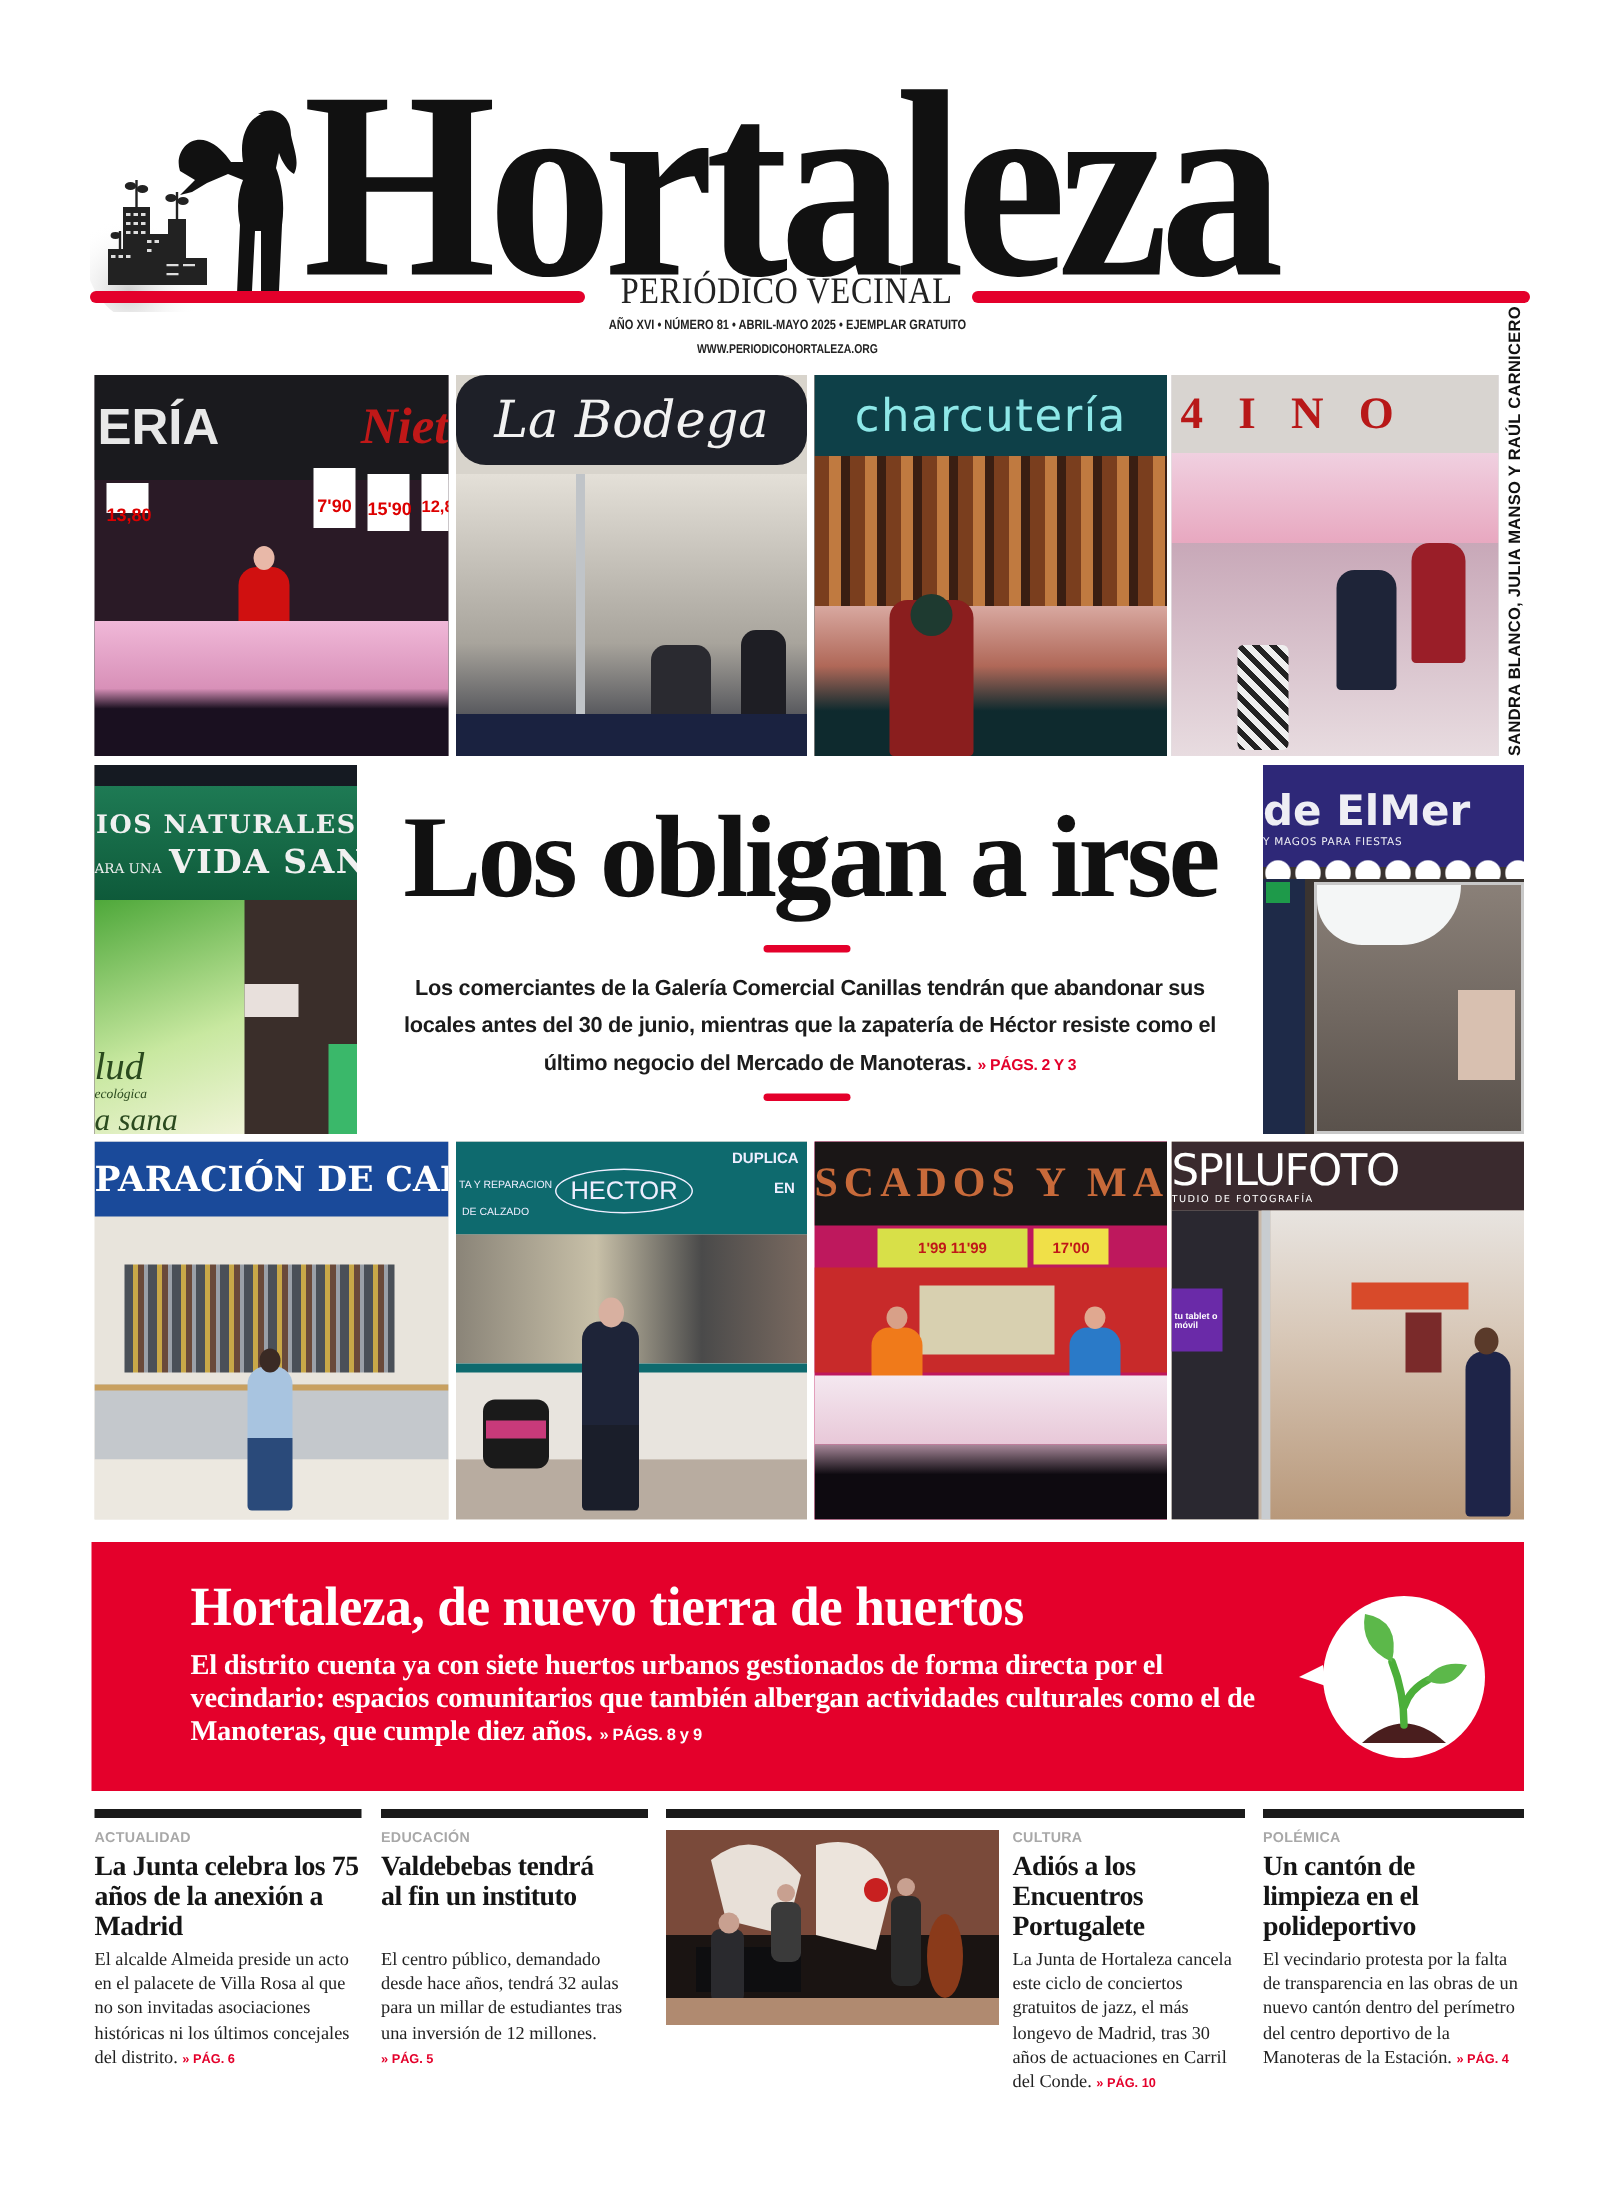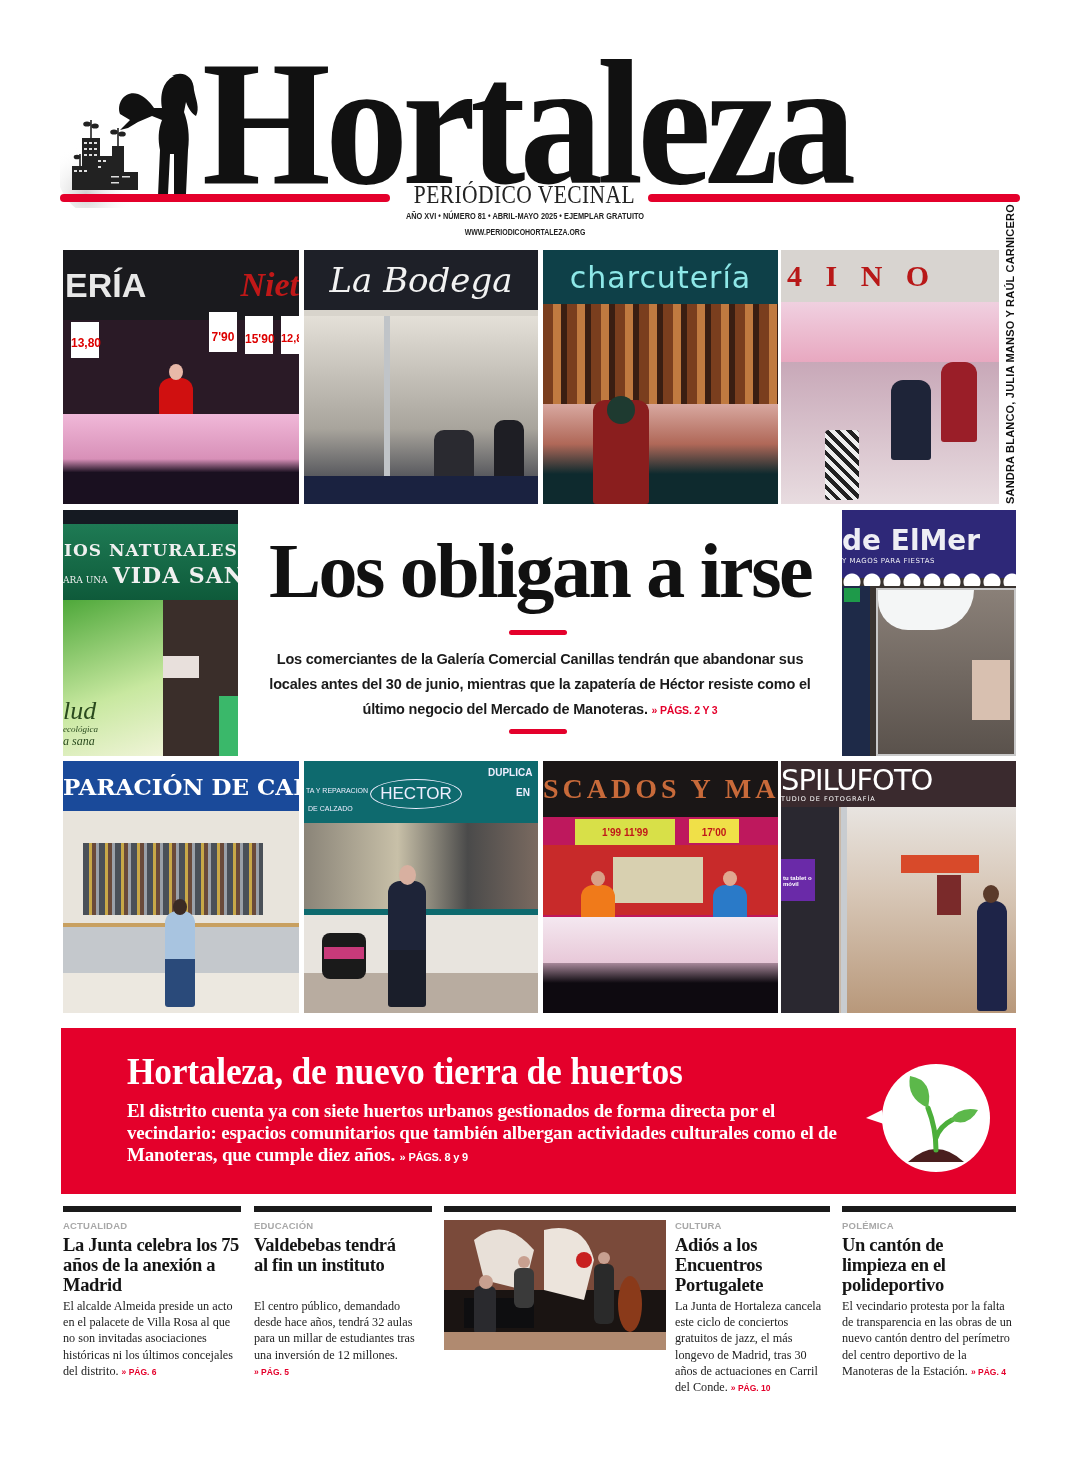--- a/index.html
+++ b/index.html
@@ -150,31 +150,31 @@
   <div class="subtitle">PERIÓDICO VECINAL</div>
   <div class="issue-line">AÑO XVI • NÚMERO 81 • ABRIL-MAYO 2025 • EJEMPLAR GRATUITO</div>
   <div class="web-line">WWW.PERIODICOHORTALEZA.ORG</div>
 </header>
 
 <div class="photo" style="left:63px;top:250px;width:236px;height:254px;background:#2a1a26;padding-left:20px;">
   <div class="sign" style="height:70px;background:#1a1a1e;">
     <span style="font-family:'Liberation Sans',sans-serif;font-weight:bold;color:#e8e8e8;font-size:34px;padding-left:2px;">ERÍA</span>
     <span style="margin-left:auto;font-family:'Liberation Serif',serif;font-style:italic;font-weight:bold;color:#c01818;font-size:34px;">Niet</span>
   </div>
-  <div style="position:absolute;left:8px;top:72px;width:28px;height:36px;background:#fff;color:#d00;font:bold 12px 'Liberation Sans',sans-serif;text-align:center;padding-top:14px;">13,80</div>
+  <div style="position:absolute;left:8px;top:72px;width:28px;height:20px;background:#fff;color:#d00;font:bold 12px 'Liberation Sans',sans-serif;text-align:center;padding-top:14px;">13,80</div>
   <div style="position:absolute;left:146px;top:62px;width:28px;height:40px;background:#fff;color:#d00;font:bold 12px 'Liberation Sans',sans-serif;text-align:center;padding-top:18px;">7'90</div>
   <div style="position:absolute;left:182px;top:66px;width:28px;height:38px;background:#fff;color:#d00;font:bold 12px 'Liberation Sans',sans-serif;text-align:center;padding-top:16px;">15'90</div>
   <div style="position:absolute;left:218px;top:66px;width:20px;height:38px;background:#fff;color:#d00;font:bold 11px 'Liberation Sans',sans-serif;padding-top:16px;overflow:hidden;">12,8</div>
   <div class="person" style="left:96px;top:128px;width:34px;height:50px;background:#d01010;"></div>
   <div class="head" style="left:106px;top:114px;width:14px;height:16px;background:#e8b8a8;"></div>
   <div class="scene" style="height:90px;background:linear-gradient(#f0b8d8,#d890b8 50%,#1a1020 65%);"></div>
 </div>
 
 <div class="photo" style="left:304px;top:250px;width:234px;height:254px;background:#d8d4cc;">
-  <div class="sign" style="height:60px;background:#1e2028;justify-content:center;">
+  <div class="sign" style="height:60px;background:#1e2028;justify-content:center;border-radius:20px;">
     <span style="font-family:'DejaVu Serif',serif;font-style:italic;color:#f2f2f2;font-size:34px;">La Bodega</span>
   </div>
   <div style="position:absolute;left:0;top:66px;width:234px;height:188px;background:linear-gradient(#e4e0d8,#a8a49c 60%,#2a2e3a);"></div>
   <div style="position:absolute;left:80px;top:66px;width:6px;height:188px;background:#c0c4c8;"></div>
   <div style="position:absolute;left:130px;top:180px;width:40px;height:60px;background:#2a2a30;border-radius:10px 10px 0 0;"></div>
   <div style="position:absolute;left:190px;top:170px;width:30px;height:70px;background:#1e1e24;border-radius:10px 10px 0 0;"></div>
   <div style="position:absolute;left:0;top:226px;width:234px;height:28px;background:#1a2240;"></div>
 </div>
 
 <div class="photo" style="left:543px;top:250px;width:235px;height:254px;background:#2a1e18;">
@@ -207,21 +207,21 @@
       <span style="font-size:17px;font-weight:bold;letter-spacing:1px;">IOS NATURALES</span>
     </div>
     <div style="position:absolute;left:0;top:38px;font-family:'DejaVu Serif',serif;color:#f0f0f0;white-space:nowrap;">
       <span style="font-size:9px;">ARA UNA</span>
       <span style="font-size:22px;font-weight:bold;letter-spacing:1px;">VIDA SAN</span>
     </div>
   </div>
   <div style="position:absolute;left:0;top:90px;width:100px;height:156px;background:linear-gradient(160deg,#4ea83a,#c8e8a0 60%,#f0f4d8);">
     <div style="position:absolute;left:0;top:96px;font-family:'Liberation Serif',serif;font-style:italic;font-size:26px;color:#2a4a1e;">lud</div>
     <div style="position:absolute;left:0;top:124px;font-family:'Liberation Serif',serif;font-style:italic;font-size:9px;color:#2a4a1e;">ecológica</div>
-    <div style="position:absolute;left:0;top:134px;font-family:'Liberation Serif',serif;font-style:italic;font-size:12px;color:#2a4a1e;">a sana</div>
+    <div style="position:absolute;left:0;top:134px;font-family:'Liberation Serif',serif;font-style:italic;font-size:21px;color:#2a4a1e;">a sana</div>
   </div>
   <div style="position:absolute;left:100px;top:146px;width:36px;height:22px;background:#e8e0dc;"></div>
   <div style="position:absolute;left:156px;top:186px;width:19px;height:60px;background:#3ab86a;"></div>
 </div>
 
 <div class="headline-box">
   <h1 class="main-headline">Los obligan a irse</h1>
   <div class="short-rule" style="top:120px;"></div>
   <p class="dek">
     <span>Los comerciantes de la Galería Comercial Canillas tendrán que abandonar sus locales antes del 30 de junio, mientras que la zapatería de Héctor resiste como el último negocio del Mercado de Manoteras.</span>
@@ -268,21 +268,21 @@
   <div class="person" style="left:84px;top:120px;width:38px;height:126px;background:linear-gradient(#1e2438 55%,#1a1e2a 55%);"></div>
   <div class="head" style="left:95px;top:104px;width:17px;height:20px;background:#d8b0a0;"></div>
   <div style="position:absolute;left:18px;top:172px;width:44px;height:46px;background:#1a1a1a;border-radius:8px;"></div>
   <div style="position:absolute;left:20px;top:186px;width:40px;height:12px;background:#c83a7a;"></div>
 </div>
 
 <div class="photo" style="left:543px;top:761px;width:235px;height:252px;background:#be185d;">
   <div class="sign" style="height:56px;background:#1a1616;">
     <span style="font-family:'Liberation Serif',serif;font-weight:bold;color:#c86a3a;font-size:28px;letter-spacing:4px;">SCADOS Y MA</span>
   </div>
-  <div style="position:absolute;left:32px;top:58px;width:100px;height:40px;background:#d8e048;font:bold 10px 'Liberation Sans',sans-serif;color:#c01818;text-align:center;line-height:28px;">
+  <div style="position:absolute;left:42px;top:58px;width:100px;height:40px;background:#d8e048;font:bold 10px 'Liberation Sans',sans-serif;color:#c01818;text-align:center;line-height:28px;">
     <span>1'99</span> <span>11'99</span>
   </div>
   <div style="position:absolute;left:146px;top:58px;width:50px;height:24px;background:#f0e048;font:bold 10px 'Liberation Sans',sans-serif;color:#c01818;text-align:center;line-height:28px;">17'00</div>
   <div style="position:absolute;left:0;top:84px;width:235px;height:70px;background:#c82a2a;"></div>
   <div style="position:absolute;left:70px;top:96px;width:90px;height:46px;background:#d8d0b0;"></div>
   <div class="person" style="left:38px;top:124px;width:34px;height:36px;background:#f07a1a;"></div>
   <div class="head" style="left:48px;top:110px;width:14px;height:15px;background:#d8a088;"></div>
   <div class="person" style="left:170px;top:124px;width:34px;height:36px;background:#2a7ac8;"></div>
   <div class="head" style="left:180px;top:110px;width:14px;height:15px;background:#e0a890;"></div>
   <div style="position:absolute;left:0;top:156px;width:235px;height:46px;background:linear-gradient(#f4e8f0,#e8c8d8);"></div>

